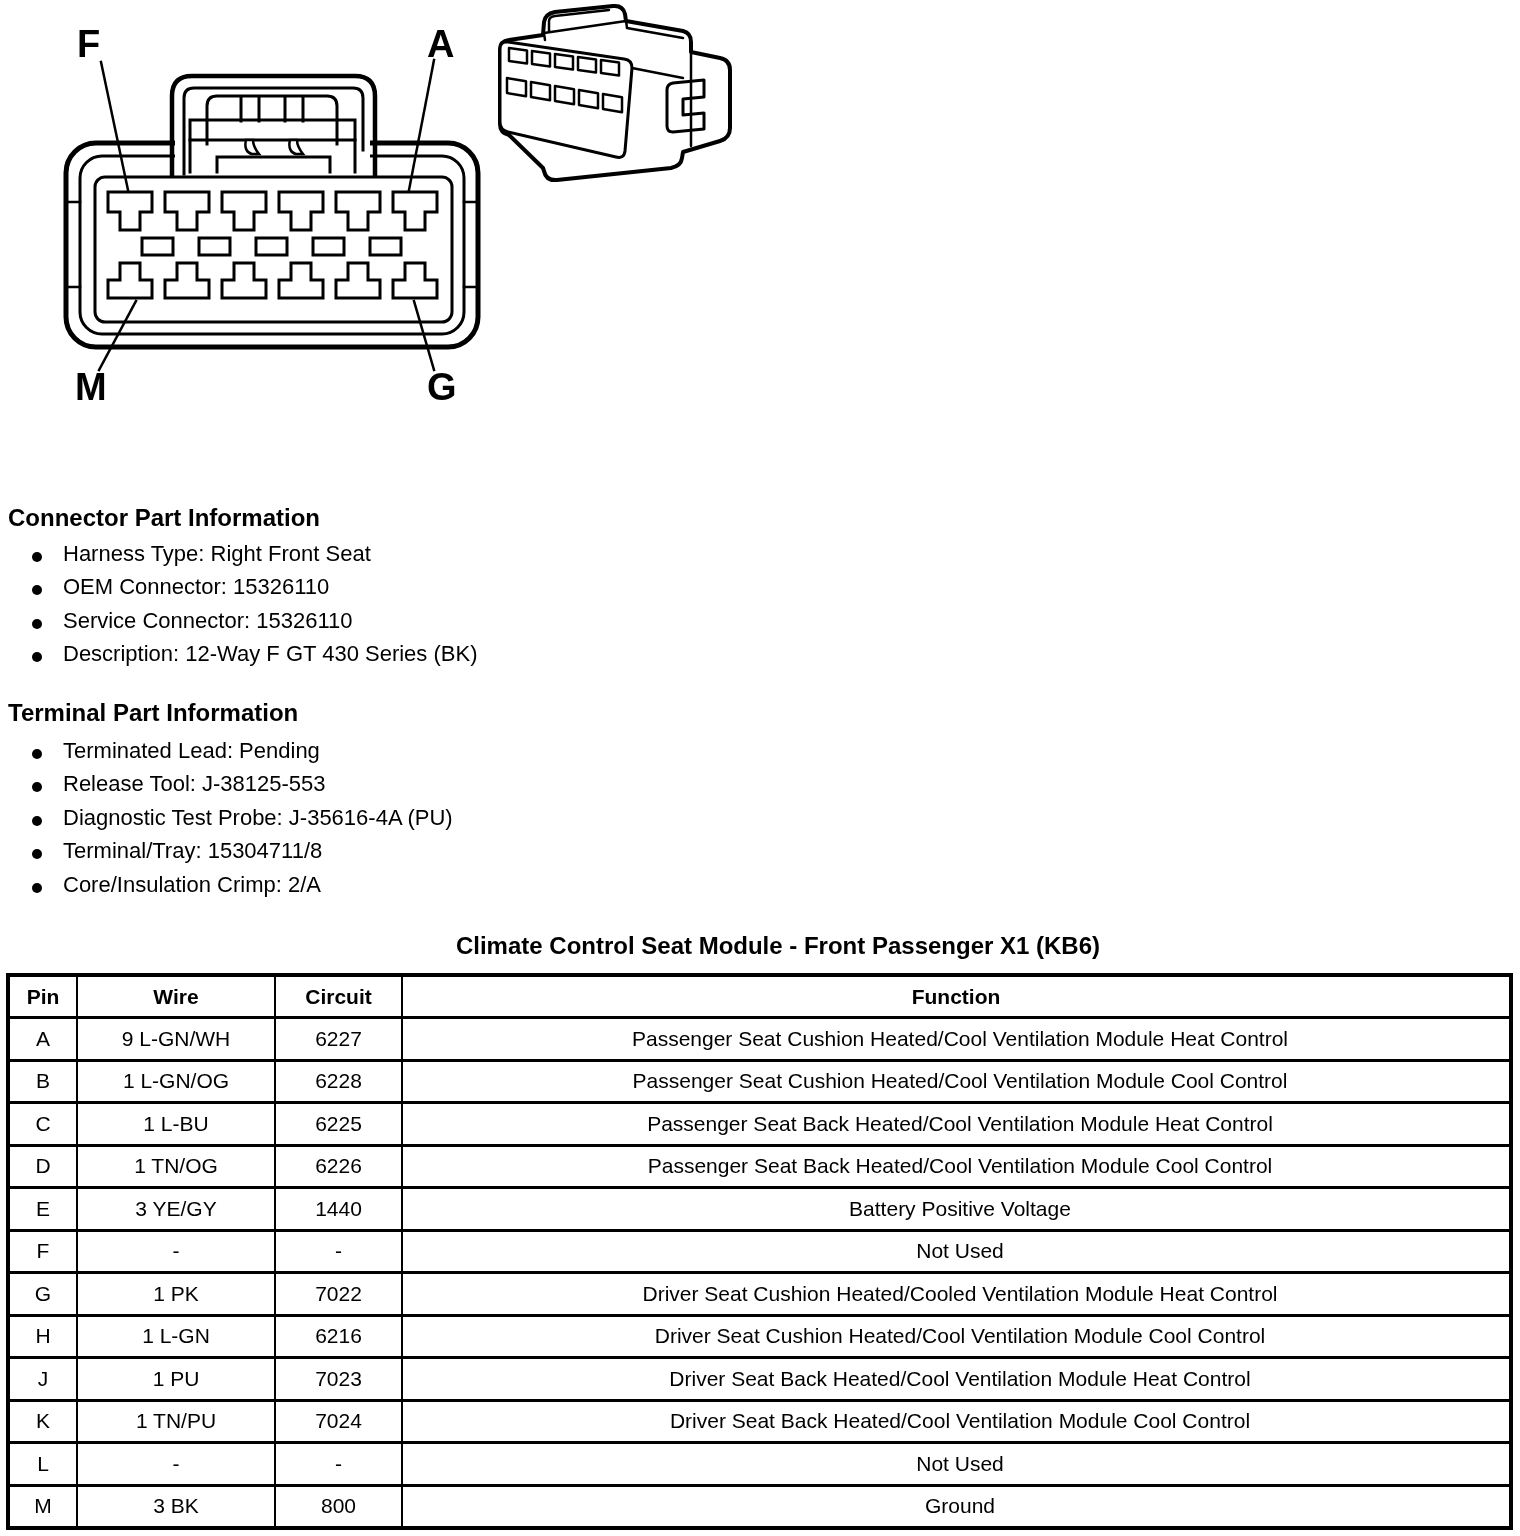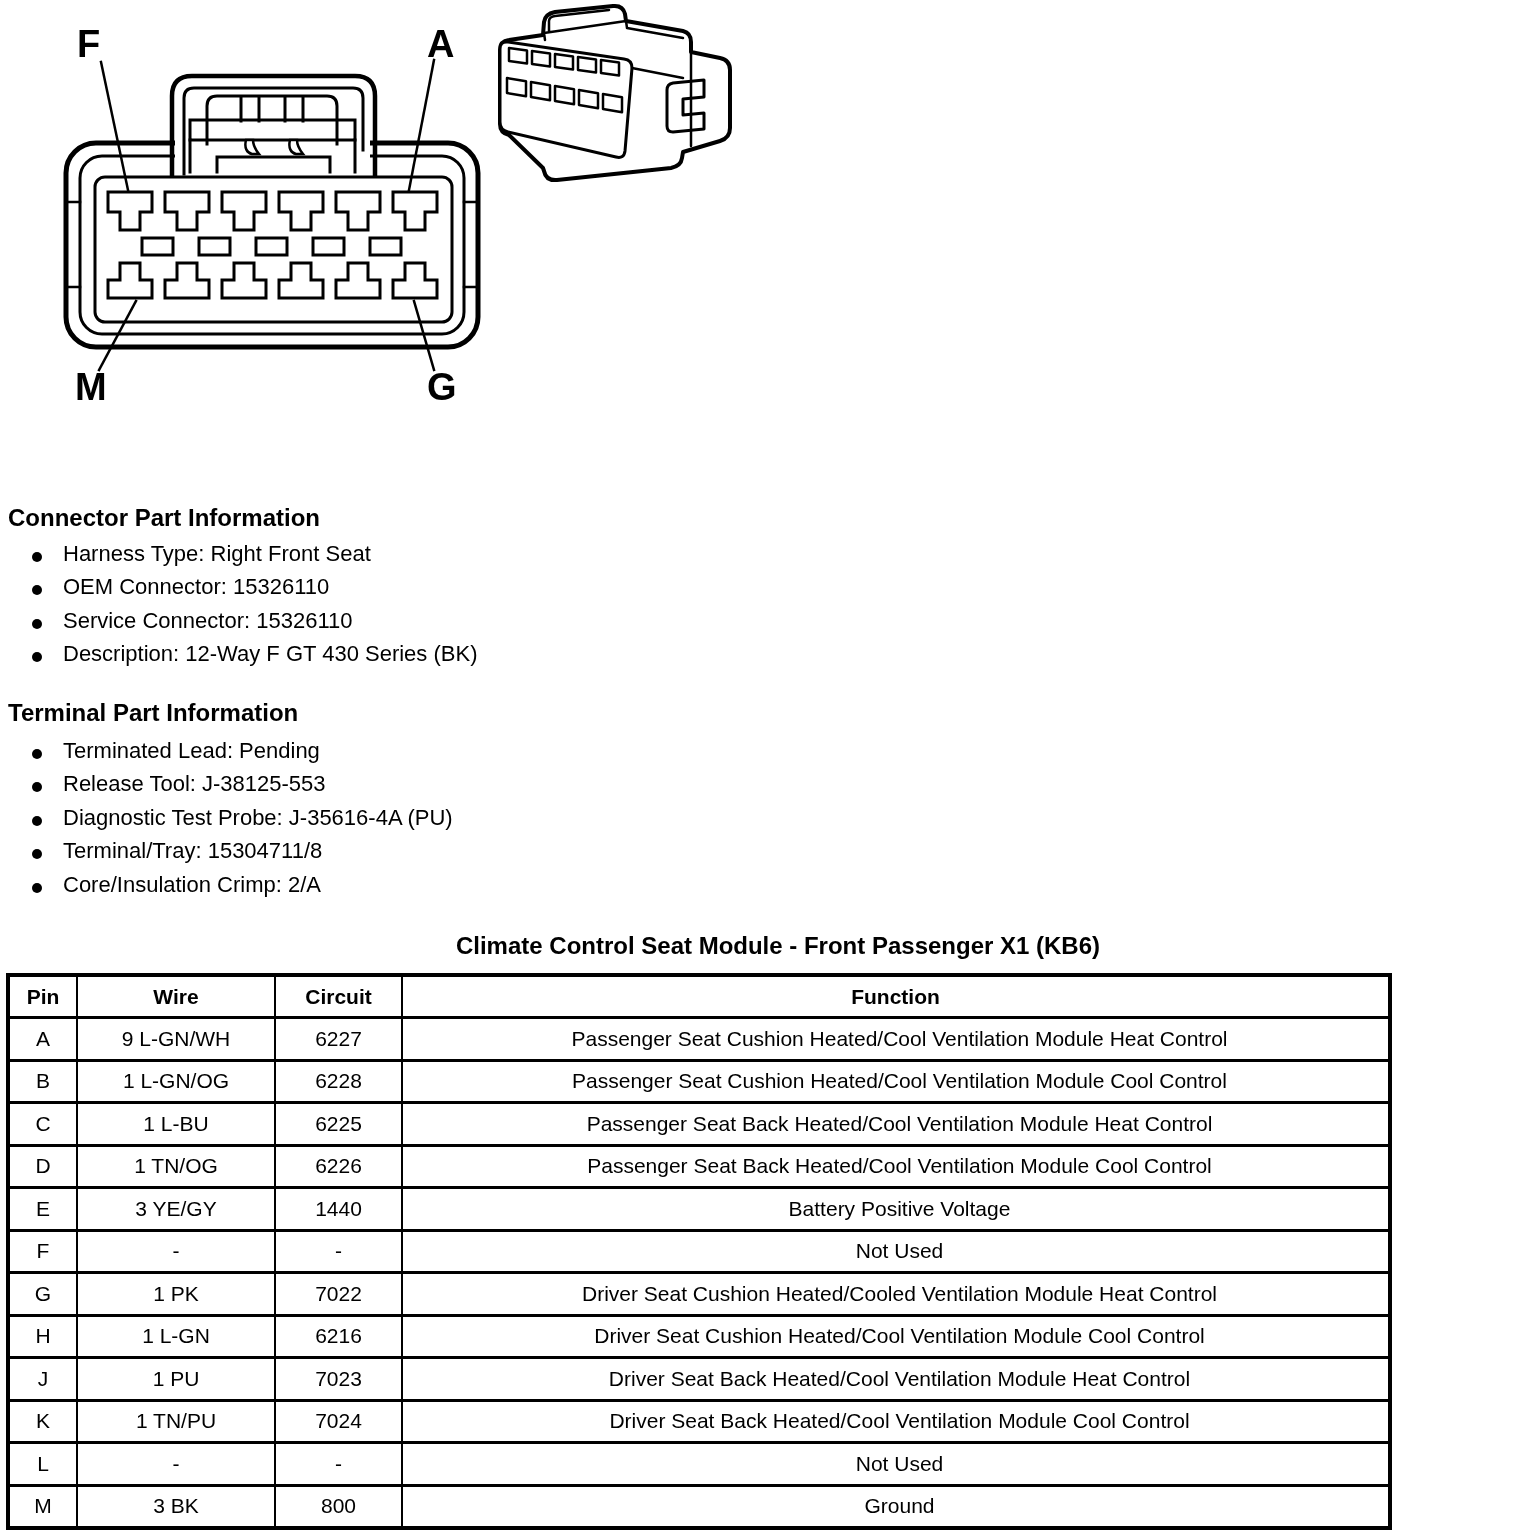--- a/index.html
+++ b/index.html
@@ -15,21 +15,21 @@
   .bullet-item{
     position:absolute;left:32px;display:flex;align-items:center;
     font-size:22px;line-height:1;white-space:nowrap;
   }
   .dot{width:10px;height:10px;border-radius:50%;background:#000;flex:none;margin:5px 21px 0 0;}
   .table-title{
     position:absolute;left:0;top:934px;width:1476px;text-align:center;
     font-size:24px;font-weight:bold;line-height:1;margin-left:40px;
   }
   table.pinout{
-    position:absolute;left:6px;top:973px;width:1386px;
+    position:absolute;left:6px;top:973px;width:1507px;
     border-collapse:collapse;table-layout:fixed;
     border:4px solid #000;
     font-size:21px;
   }
   table.pinout td,table.pinout th{
     border:2px solid #000;border-top-width:3px;border-bottom-width:3px;
     padding:0;vertical-align:middle;overflow:hidden;white-space:nowrap;
   }
   table.pinout tr{height:42.5px;}
   th{font-weight:bold;text-align:center;}

